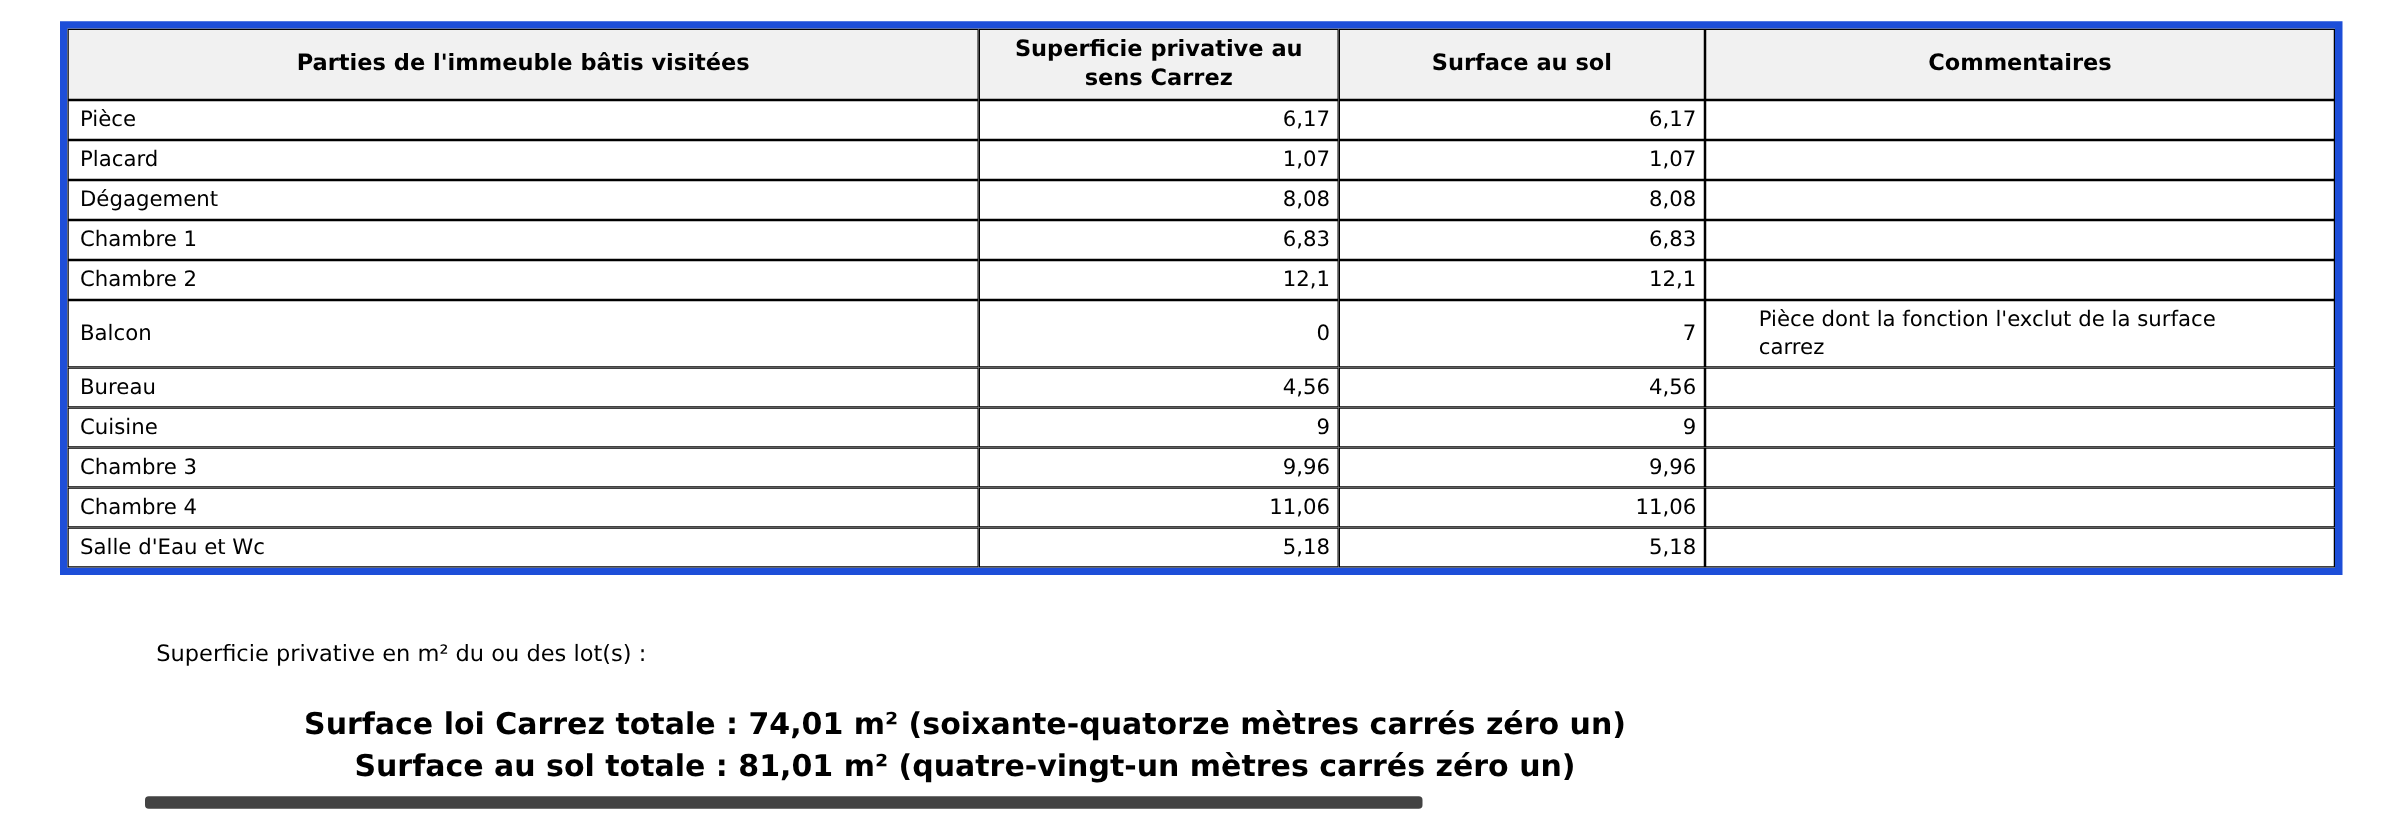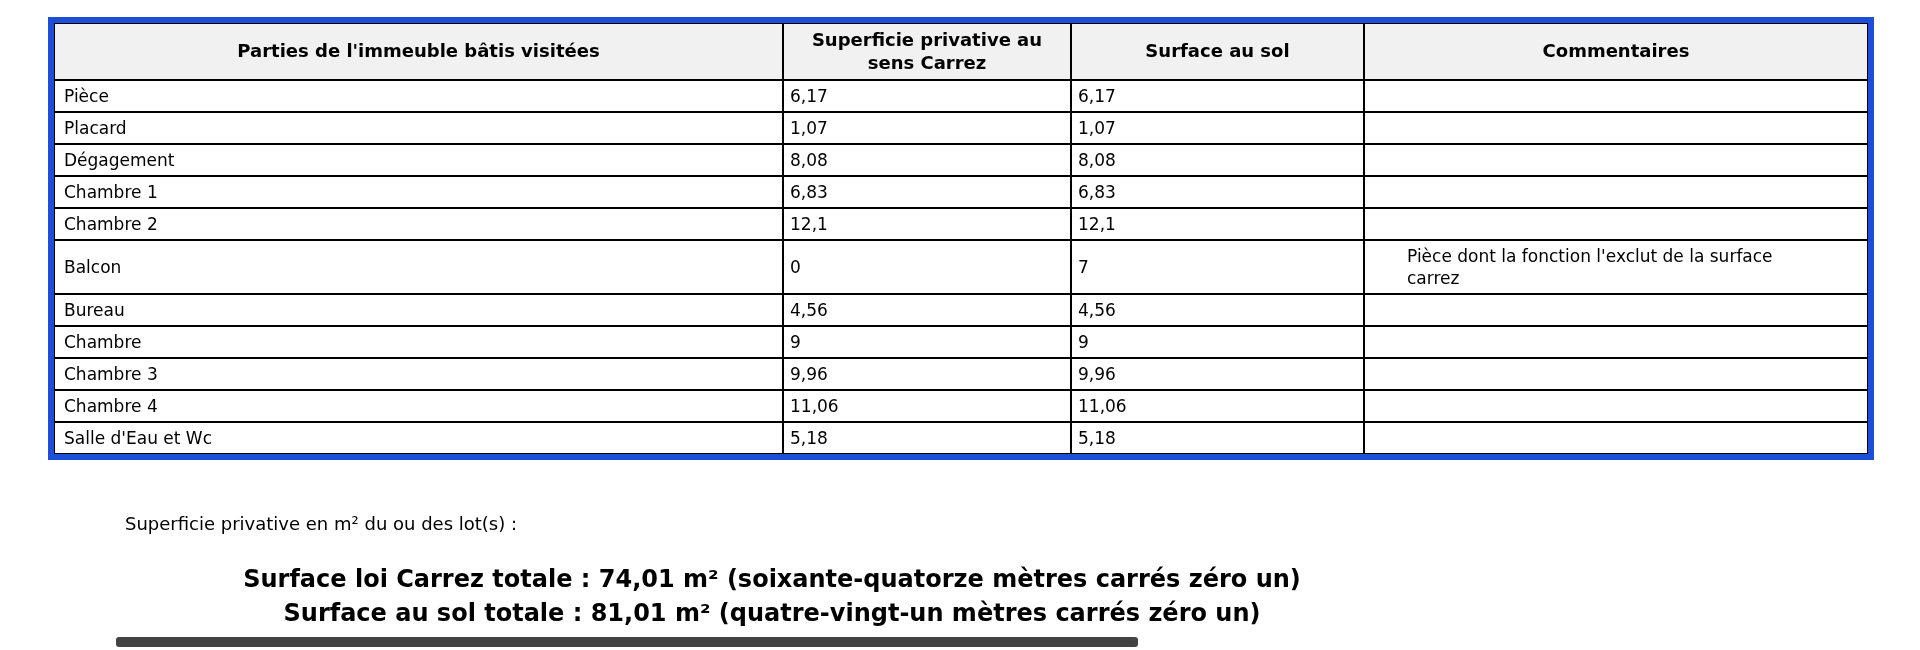--- a/index.html
+++ b/index.html
@@ -29,21 +29,21 @@
     padding: 2px 18px;
     line-height: 1.25;
   }
   .doc-table td {
     font-size: 17px;
     height: 32px;
     padding: 2px 6px;
     background: #fff;
   }
   td.cell-label { text-align: left; padding-left: 9px; }
-  td.cell-num { text-align: left; }
+  td.cell-num { text-align: right; }
   td.cell-comment { text-align: left; padding: 4px 42px; line-height: 1.3; }
 
   .summary-intro {
     position: absolute;
     left: 125px;
     top: 513px;
     font-size: 18px;
   }
   .summary-totals {
     position: absolute;
@@ -123,21 +123,21 @@
           <td class="cell-num">7</td>
           <td class="cell-comment">Pièce dont la fonction l'exclut de la surface carrez</td>
         </tr>
         <tr>
           <td class="cell-label">Bureau</td>
           <td class="cell-num">4,56</td>
           <td class="cell-num">4,56</td>
           <td class="cell-comment"></td>
         </tr>
         <tr>
-          <td class="cell-label">Chambre</td>
+          <td class="cell-label">Cuisine</td>
           <td class="cell-num">9</td>
           <td class="cell-num">9</td>
           <td class="cell-comment"></td>
         </tr>
         <tr>
           <td class="cell-label">Chambre 3</td>
           <td class="cell-num">9,96</td>
           <td class="cell-num">9,96</td>
           <td class="cell-comment"></td>
         </tr>

